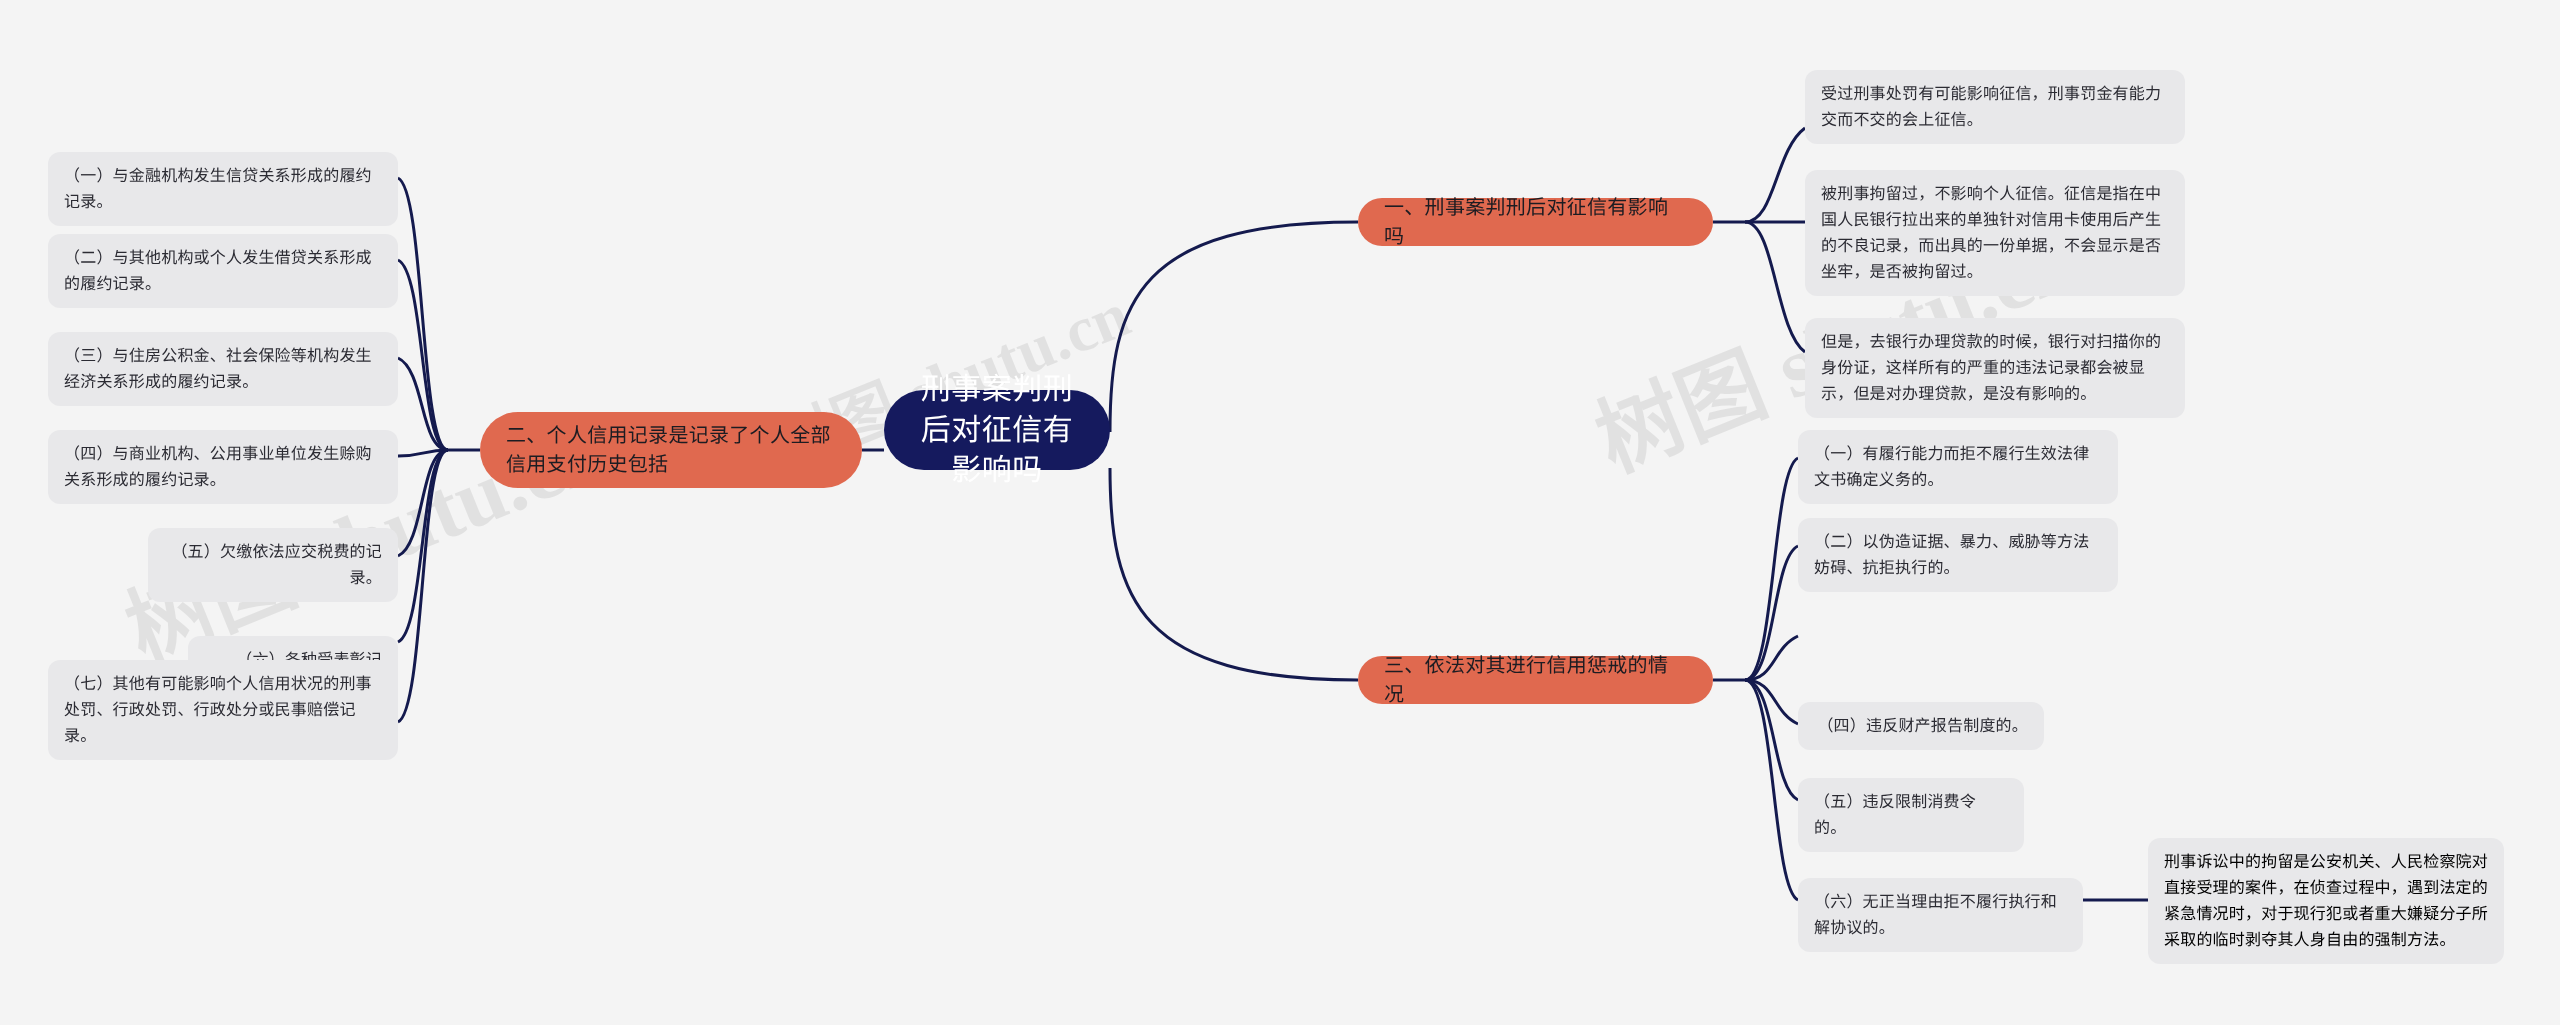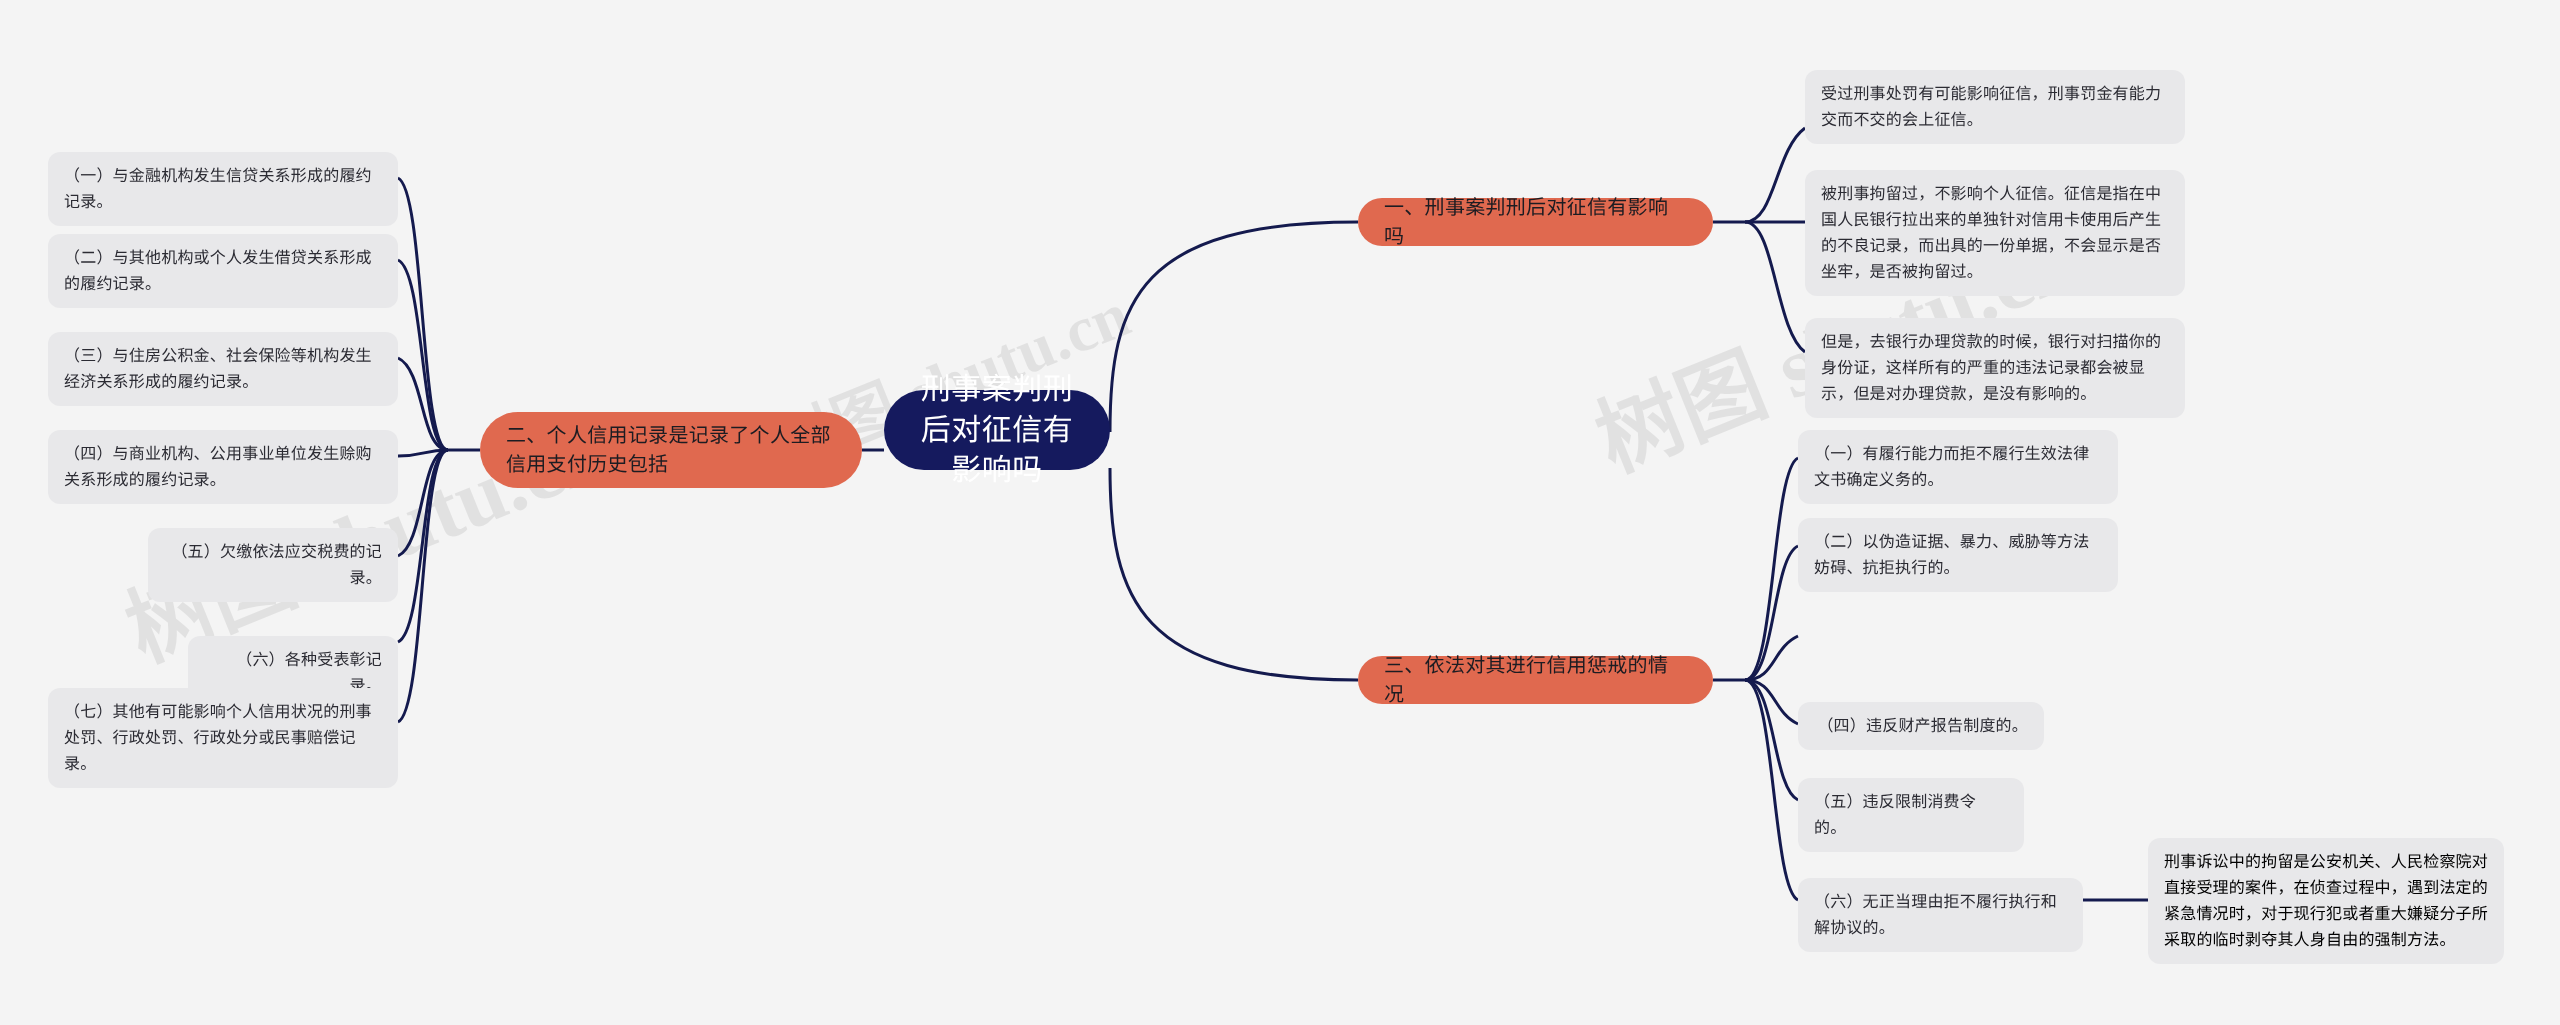--- a/index.html
+++ b/index.html
@@ -161,21 +161,21 @@
   </div>
 
   <div class="node leaf indent" style="left:148px;top:528px;width:250px;">
     <span>（五）欠缴依法应交税费的记录。</span>
   </div>
 
   <div class="node leaf indent" style="left:188px;top:636px;width:210px;">
     <span>（六）各种受表彰记录。</span>
   </div>
 
-  <div class="node leaf" style="left:48px;top:688px;width:350px;">
+  <div class="node leaf" style="left:48px;top:660px;width:350px;">
     <span>（七）其他有可能影响个人信用状况的刑事处罚、行政处罚、行政处分或民事赔偿记录。</span>
   </div>
 
   <div class="node branch" style="left:1358px;top:656px;width:355px;height:48px;">
     <span>三、依法对其进行信用惩戒的情况</span>
   </div>
 
   <div class="node leaf" style="left:1798px;top:430px;width:320px;">
     <span>（一）有履行能力而拒不履行生效法律文书确定义务的。</span>
   </div>

